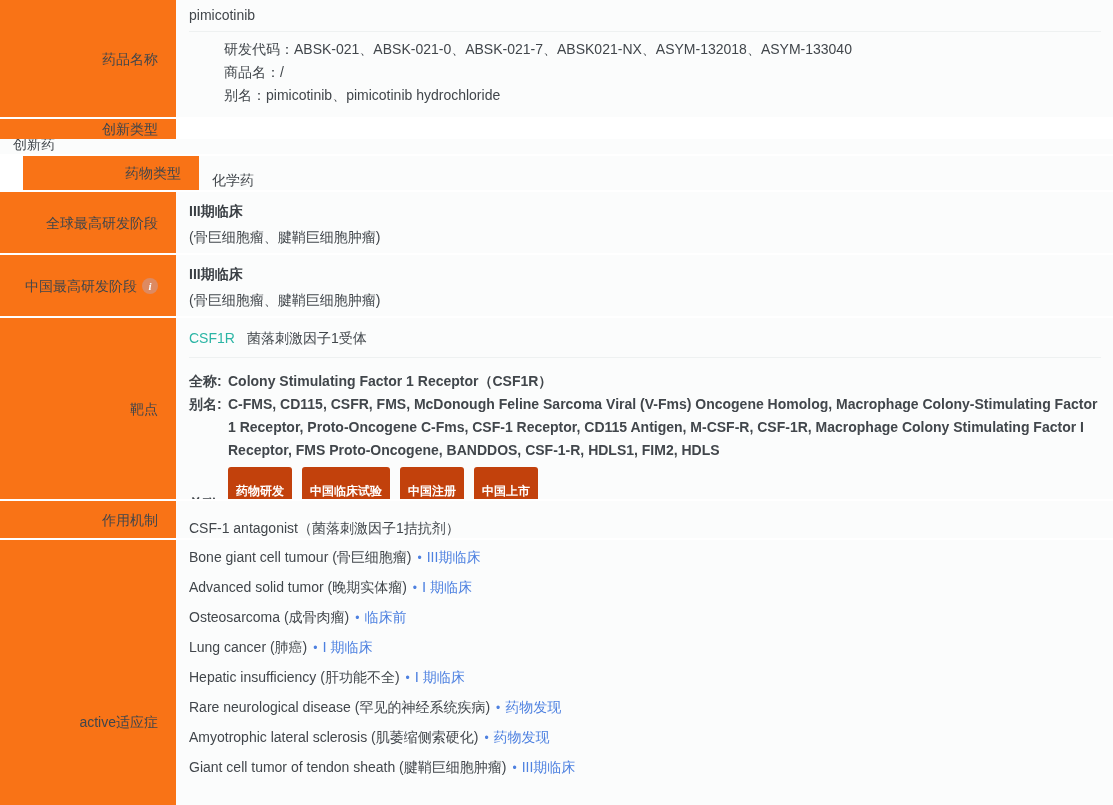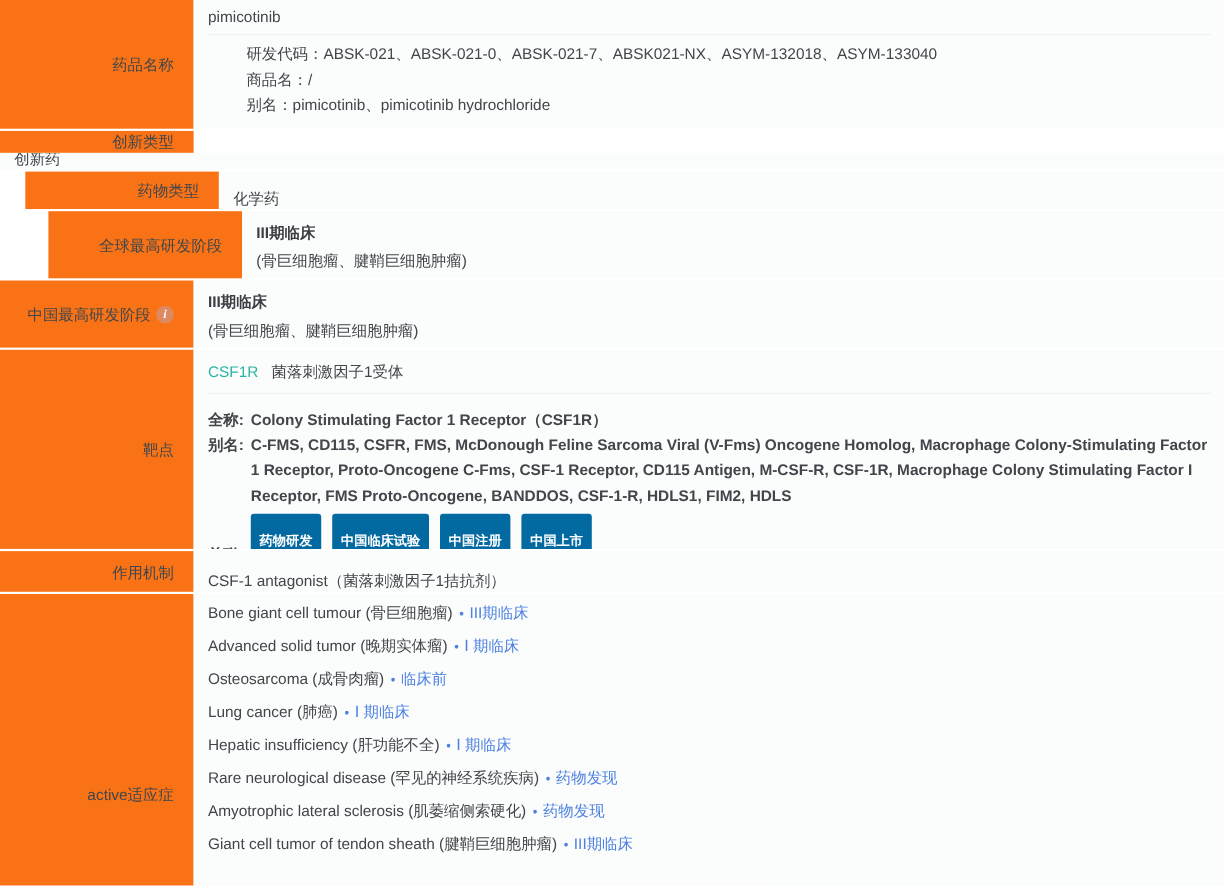--- a/index.html
+++ b/index.html
@@ -20,21 +20,21 @@
     color:#41464b;
   }
   .cell-content {
     flex:1; background:#fbfcfc;
     padding-left:13px; padding-right:12px;
     overflow:hidden;
   }
   .r1 { height:117px; }
   .r2 { height:35px;flex-direction:column; }
   .r3 { height:34px;padding-left:23px; }
-  .r4 { height:61px;margin-left:44px; }
+  .r4 { height:61px; }
   .r5 { height:61px; }
   .r6 { height:181px; }
   .r7 { height:37px; }
   .r8 { min-height:363px; }
   .vcenter { display:flex; align-items:flex-end; }
 
   .primary-name { padding:7px 0 8px; line-height:16px; }
   .subdivider { border-top:1px solid #eef1f1; }
   .name-lines { padding-top:6px; line-height:23px;margin-left:35px; }
 
@@ -43,21 +43,21 @@
   .stage-detail { line-height:28px; }
 
   .target-header { padding:9px 0 7px; line-height:23px; }
   .target-symbol { color:#2bb5a5; text-decoration:none; margin-right:12px; cursor:pointer; }
   .target-body { padding-top:12px; line-height:23px;font-weight:bold; }
   .kv { display:flex; }
   .kv .key { flex:0 0 34px; margin-right:5px; white-space:nowrap; }
   .kv .val { flex:1; }
   .links-line { margin-top:5px; display:flex; align-items:flex-end; }
   .tag {
-    display:inline-block; background:#0369a1; color:#ffffff;
+    display:inline-block; background:#c2410c; color:#ffffff;
     font-size:12px; line-height:15px; padding:17px 8px;
     border-radius:3px; margin-right:10px; cursor:pointer;
   }
   .info-icon {
     display:inline-flex; align-items:center; justify-content:center;
     width:16px; height:16px; border-radius:50%;
     background:#dd8a62; color:#ffffff;
     font-family:"Liberation Serif","DejaVu Serif",serif;
     font-style:italic; font-weight:bold; font-size:11px;
     margin-left:5px; cursor:pointer; flex:0 0 16px;

